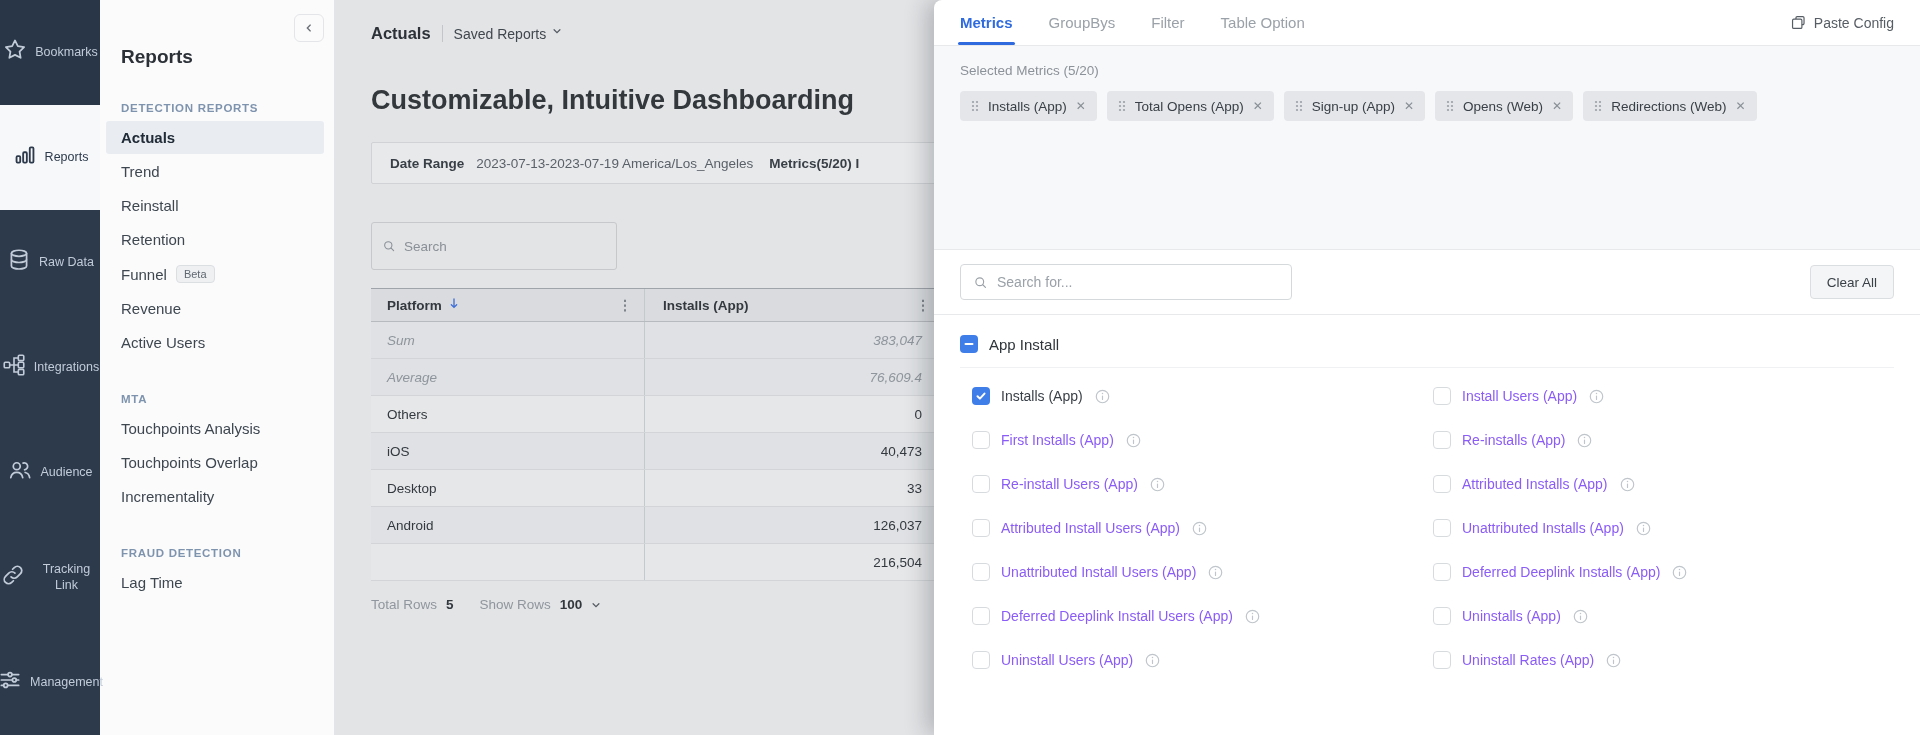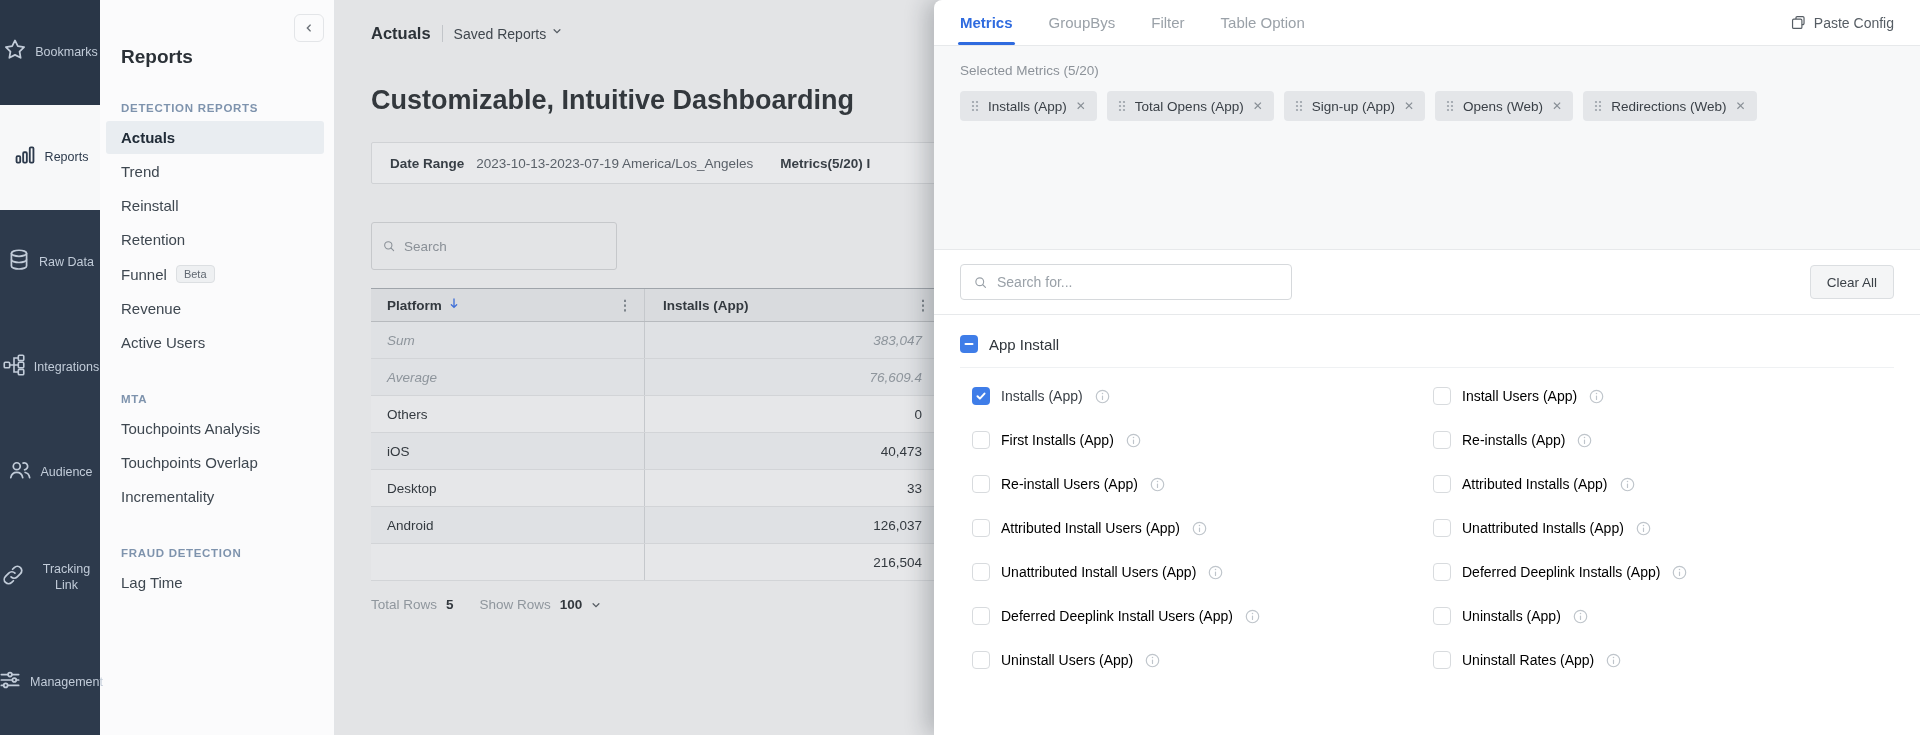--- a/index.html
+++ b/index.html
@@ -37,21 +37,21 @@
   .crumbs { display:flex; align-items:center; gap:11px; }
   .crumb-current { font-size:16.5px; font-weight:700; color:#2c3238; }
   .crumb-sep { width:1px; height:17px; background:#c2c5c9; }
   .crumb-menu { display:flex; align-items:flex-start; gap:6px; font-size:14px; color:#40474e; cursor:pointer; }
   .crumb-menu svg { width:10px; height:10px; color:#565c63; }
   .page-title { margin-top:42px; font-size:27px; font-weight:700; color:#33383d; }
   .config-bar { margin-top:26px; height:42px; border:1px solid #d0d2d5; background:#e8e9eb;
     border-radius:2px; display:flex; align-items:center; padding:0 18px; font-size:13.5px; }
   .config-label { font-weight:700; color:#383f46; margin-right:12px; }
   .config-value { color:#5a6169; }
-  .config-metrics { font-weight:700; color:#383f46; margin-left:27px; white-space:nowrap; }
+  .config-metrics { font-weight:700; color:#383f46; margin-left:16px; white-space:nowrap; }
   .table-search { margin-top:38px; width:246px; height:48px; border:1px solid #c6c8cb;
     border-radius:3px; display:flex; align-items:center; gap:8px; padding:0 10px; }
   .table-search svg { width:14px; height:14px; color:#8a9097; flex:none; }
   .table-search input { border:0; outline:0; background:transparent; width:100%;
     font-size:13.5px; color:#4a5056; font-family:inherit; }
   .table-search input::placeholder { color:#8a9097; }
 
   .grid-table { margin-top:18px; width:571px; border-top:1px solid #9fa4aa; }
   .t-row { display:flex; height:37px; border-bottom:1px solid #d2d4d7; }
   .t-row.head { height:33px; background:#d9dbde; border-bottom:1px solid #b7babe; }
@@ -108,21 +108,21 @@
   .panel-search input::placeholder { color:#9aa1a8; }
   .clear-btn { height:34px; padding:0 16px; background:#f4f5f6; border:1px solid #dbdee1;
     border-radius:4px; font-size:13.5px; color:#3a4047; cursor:pointer; font-family:inherit; }
 
   .metric-list { flex:1; padding:20px 26px; overflow:hidden; }
   .group-row { display:flex; align-items:center; gap:11px; font-size:15px; color:#2f353b;
     cursor:pointer; }
   .group-divider { height:1px; background:#eff1f3; margin:14px 0 6px; }
   .metric-grid { display:grid; grid-template-columns:1fr 1fr; grid-auto-rows:44px;
     align-items:center; padding-left:12px; }
-  .metric-item { display:flex; align-items:center; gap:11px; font-size:14px; color:#000000;
+  .metric-item { display:flex; align-items:center; gap:11px; font-size:14px; color:#8b5cf6;
     cursor:pointer; }
   .metric-item.checked { color:#3a4047; }
   .cb { width:18px; height:18px; border-radius:4px; flex:none; display:flex;
     align-items:center; justify-content:center; }
   .cb.unchecked { background:#fff; border:1px solid #d8dbde; }
   .cb.on { background:#3f7de8; }
   .cb svg { width:12px; height:12px; }
   .info { color:#bfc5cb; display:flex; margin-left:1px; }
   .info svg { width:15px; height:15px; }
 </style>
@@ -247,21 +247,21 @@
       <svg viewBox="0 0 12 12" fill="none" stroke="currentColor" stroke-width="1.5" stroke-linecap="round">
           <path d="M2.5 4.5L6 8l3.5-3.5"></path>
         </svg>
     </span>
   </div>
 
   <h1 class="page-title">Customizable, Intuitive Dashboarding</h1>
 
   <div class="config-bar">
     <span class="config-label">Date Range</span>
-    <span class="config-value">2023-10-13-2023-07-19 America/Los_Angeles</span>
+    <span class="config-value">2023-07-13-2023-07-19 America/Los_Angeles</span>
     <span class="config-metrics">Metrics(5/20) I</span>
   </div>
 
   <div class="table-search">
     <svg viewBox="0 0 20 20" fill="none" stroke="currentColor" stroke-width="1.5" stroke-linecap="round">
         <circle cx="9" cy="9" r="5.2"></circle>
         <path d="M13 13l3.6 3.6"></path>
       </svg>
     <input type="text" placeholder="Search" style="">
   </div>

